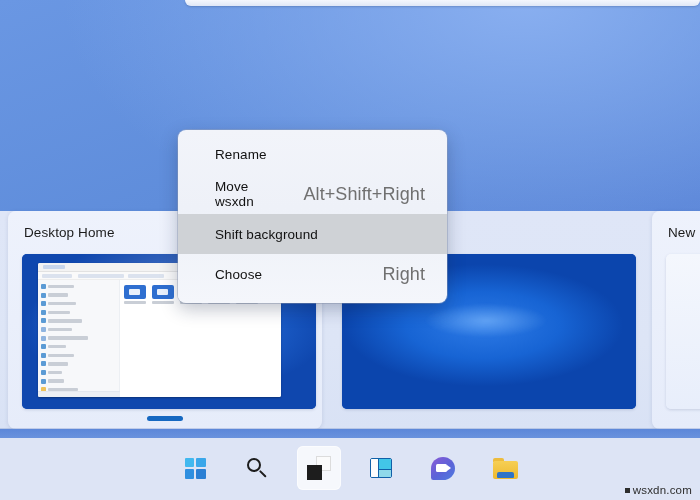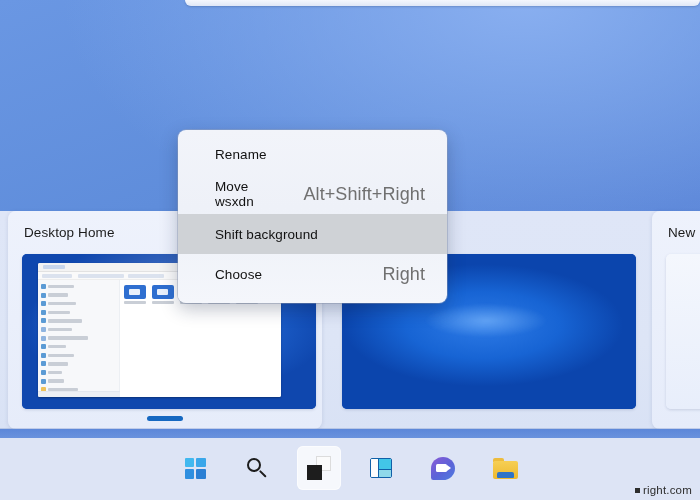--- a/index.html
+++ b/index.html
@@ -427,14 +427,14 @@
     <span class="accel"></span>
   </div>
   <div class="mi">
     <span>Choose</span>
     <span class="accel">Right</span>
   </div>
 </div>
 
 <div id="watermark">
   <span class="wm-sq"></span>
-  <span>right.com</span>
+  <span>wsxdn.com</span>
 </div>
 
 </body></html>

